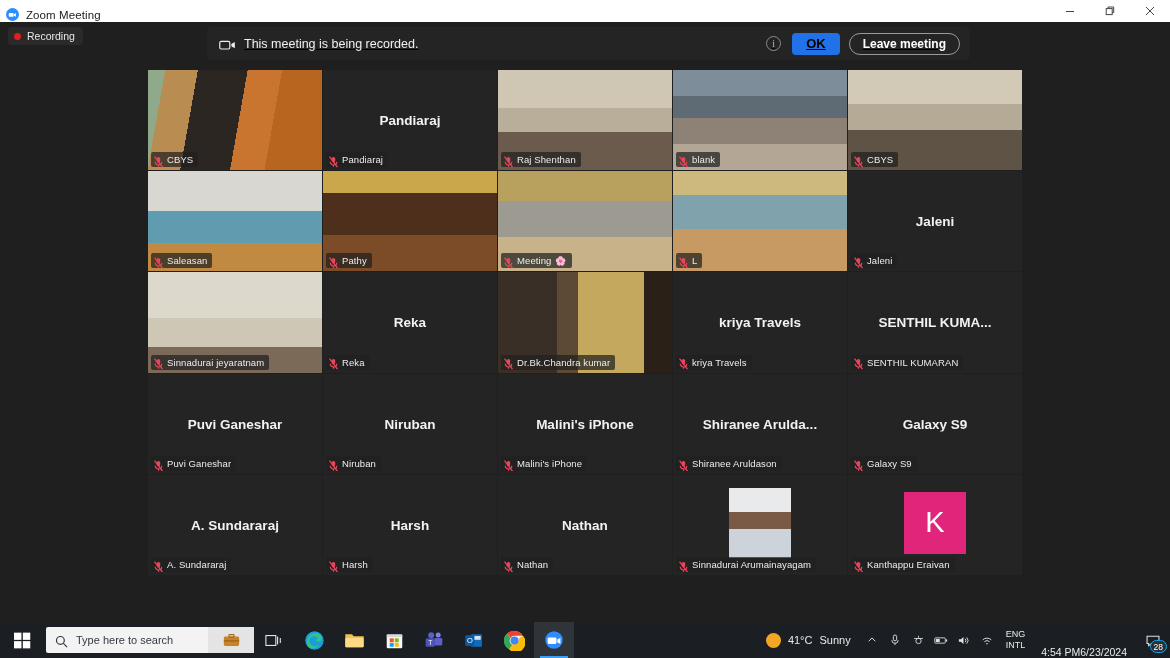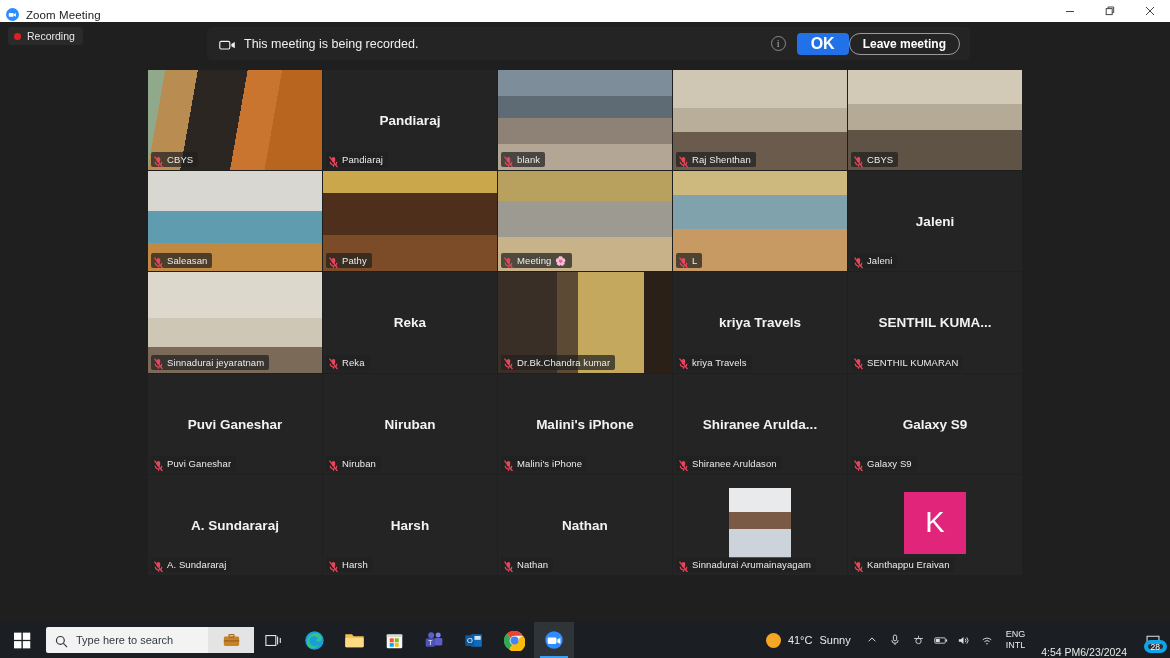--- a/index.html
+++ b/index.html
@@ -39,34 +39,34 @@
     display:flex;align-items:center;gap:6px;
     background:#2a2a2a;border-radius:3px;padding:0 8px 0 6px;z-index:6;
   }
   #recording-pill .dot{width:7px;height:7px;border-radius:50%;background:#e02020;flex:none;}
   #recording-pill .txt{font-size:10.5px;color:#e8e8e8;white-space:nowrap;}
 
   
   #rec-banner{
     position:absolute;left:207px;top:5px;width:763px;height:33px;
     background:#242424;border-radius:5px;
-    display:flex;align-items:center;padding:0 10px 0 12px;z-index:5;
+    display:flex;align-items:center;padding:0 10px 0 12px;z-index:5;text-decoration:underline;
   }
   #rec-banner .cam{width:17px;height:13px;flex:none;margin-right:8px;}
   #rec-banner .banner-text{font-size:12.5px;color:#f0f0f0;white-space:nowrap;}
   #rec-banner .spacer{flex:1;}
   #rec-banner .info-icon{
     width:15px;height:15px;border-radius:50%;border:1.2px solid #8b8b8b;
     color:#b9b9b9;font-size:10px;display:flex;align-items:center;
     justify-content:center;margin-right:11px;flex:none;font-family:"Liberation Serif",serif;
   }
   #btn-ok{
-    background:#2172e8;color:#ffffff;font-size:16px;font-weight:bold;
+    background:#2172e8;color:#000000;font-size:13px;font-weight:bold;
     border:none;border-radius:4px;height:22px;padding:0 14px;cursor:pointer;
-    font-family:"Liberation Sans",sans-serif;
+    font-family:"Liberation Sans",sans-serif;margin-right:9px;
   }
   #btn-leave{
     background:transparent;color:#ffffff;font-size:12px;font-weight:bold;
     border:1.3px solid #9a9a9a;border-radius:11px;height:22px;padding:0 13px;cursor:pointer;
     font-family:"Liberation Sans",sans-serif;white-space:nowrap;
   }
 
   
   #gallery{
     position:absolute;left:148px;top:48px;
@@ -147,21 +147,21 @@
     display:flex;flex-direction:row;align-items:flex-end;justify-content:center;
     height:36px;padding:0 9px;line-height:12px;
   }
   #clock span{font-size:10.5px;color:#eaeaea;white-space:nowrap;}
   #notif{
     width:34px;height:36px;display:flex;align-items:center;justify-content:center;position:relative;
   }
   #notif .badge{
     position:absolute;right:3px;bottom:5px;min-width:15px;height:13px;border-radius:7px;
     background:#2a2f35;color:#fff;font-size:8.5px;display:flex;align-items:center;
-    justify-content:center;padding:0 3px;border:4px solid #0ea5e9;
+    justify-content:center;padding:0 3px;border:1px solid #0ea5e9;
   }
 </style>
 </head>
 <body>
 
 <div id="titlebar">
   <div class="tb-icon">
     <svg viewBox="0 0 24 24" fill="#fff">
         <path d="M4 8h9a2 2 0 0 1 2 2v6a2 2 0 0 1-2 2H4a2 2 0 0 1-2-2v-6a2 2 0 0 1 2-2zm12 3l5-3v10l-5-3z"></path>
       </svg>
@@ -228,41 +228,41 @@
           <span class="mic"><svg viewBox="0 0 10 13" fill="none" stroke="#e8445a" stroke-width="1.35">
               <rect x="3.1" y="1" width="3.8" height="6.3" rx="1.9" fill="#e8445a" stroke="none"></rect>
               <path d="M1.4 6.4a3.6 3.6 0 0 0 7.2 0"></path>
               <line x1="5" y1="10" x2="5" y2="12"></line>
               <line x1="0.6" y1="0.6" x2="9.4" y2="12.4" stroke="#e8445a" stroke-width="1.5"></line>
             </svg></span>
           <span class="nm">Pandiaraj</span>
         </div>
       </div>
       <div class="tile">
+        <div class="vid" style="background:linear-gradient(180deg,#cfc6b4 0 38%,#b9ae99 38% 62%,#6a5b4c 62% 100%)"></div>
+        <div class="namelabel">
+          <span class="mic"><svg viewBox="0 0 10 13" fill="none" stroke="#e8445a" stroke-width="1.35">
+              <rect x="3.1" y="1" width="3.8" height="6.3" rx="1.9" fill="#e8445a" stroke="none"></rect>
+              <path d="M1.4 6.4a3.6 3.6 0 0 0 7.2 0"></path>
+              <line x1="5" y1="10" x2="5" y2="12"></line>
+              <line x1="0.6" y1="0.6" x2="9.4" y2="12.4" stroke="#e8445a" stroke-width="1.5"></line>
+            </svg></span>
+          <span class="nm">Raj Shenthan</span>
+        </div>
+      </div>
+      <div class="tile">
         <div class="vid" style="background:linear-gradient(180deg,#7d8e9a 0 26%,#5e6b74 26% 48%,#8d8275 48% 74%,#b4a694 74% 100%)"></div>
         <div class="namelabel">
           <span class="mic"><svg viewBox="0 0 10 13" fill="none" stroke="#e8445a" stroke-width="1.35">
               <rect x="3.1" y="1" width="3.8" height="6.3" rx="1.9" fill="#e8445a" stroke="none"></rect>
               <path d="M1.4 6.4a3.6 3.6 0 0 0 7.2 0"></path>
               <line x1="5" y1="10" x2="5" y2="12"></line>
               <line x1="0.6" y1="0.6" x2="9.4" y2="12.4" stroke="#e8445a" stroke-width="1.5"></line>
             </svg></span>
           <span class="nm">blank</span>
-        </div>
-      </div>
-      <div class="tile">
-        <div class="vid" style="background:linear-gradient(180deg,#cfc6b4 0 38%,#b9ae99 38% 62%,#6a5b4c 62% 100%)"></div>
-        <div class="namelabel">
-          <span class="mic"><svg viewBox="0 0 10 13" fill="none" stroke="#e8445a" stroke-width="1.35">
-              <rect x="3.1" y="1" width="3.8" height="6.3" rx="1.9" fill="#e8445a" stroke="none"></rect>
-              <path d="M1.4 6.4a3.6 3.6 0 0 0 7.2 0"></path>
-              <line x1="5" y1="10" x2="5" y2="12"></line>
-              <line x1="0.6" y1="0.6" x2="9.4" y2="12.4" stroke="#e8445a" stroke-width="1.5"></line>
-            </svg></span>
-          <span class="nm">Raj Shenthan</span>
         </div>
       </div>
       <div class="tile">
         <div class="vid" style="background:linear-gradient(180deg,#d2c9b7 0 34%,#b5aa95 34% 60%,#5f5346 60% 100%)"></div>
         <div class="namelabel">
           <span class="mic"><svg viewBox="0 0 10 13" fill="none" stroke="#e8445a" stroke-width="1.35">
               <rect x="3.1" y="1" width="3.8" height="6.3" rx="1.9" fill="#e8445a" stroke="none"></rect>
               <path d="M1.4 6.4a3.6 3.6 0 0 0 7.2 0"></path>
               <line x1="5" y1="10" x2="5" y2="12"></line>
               <line x1="0.6" y1="0.6" x2="9.4" y2="12.4" stroke="#e8445a" stroke-width="1.5"></line>

